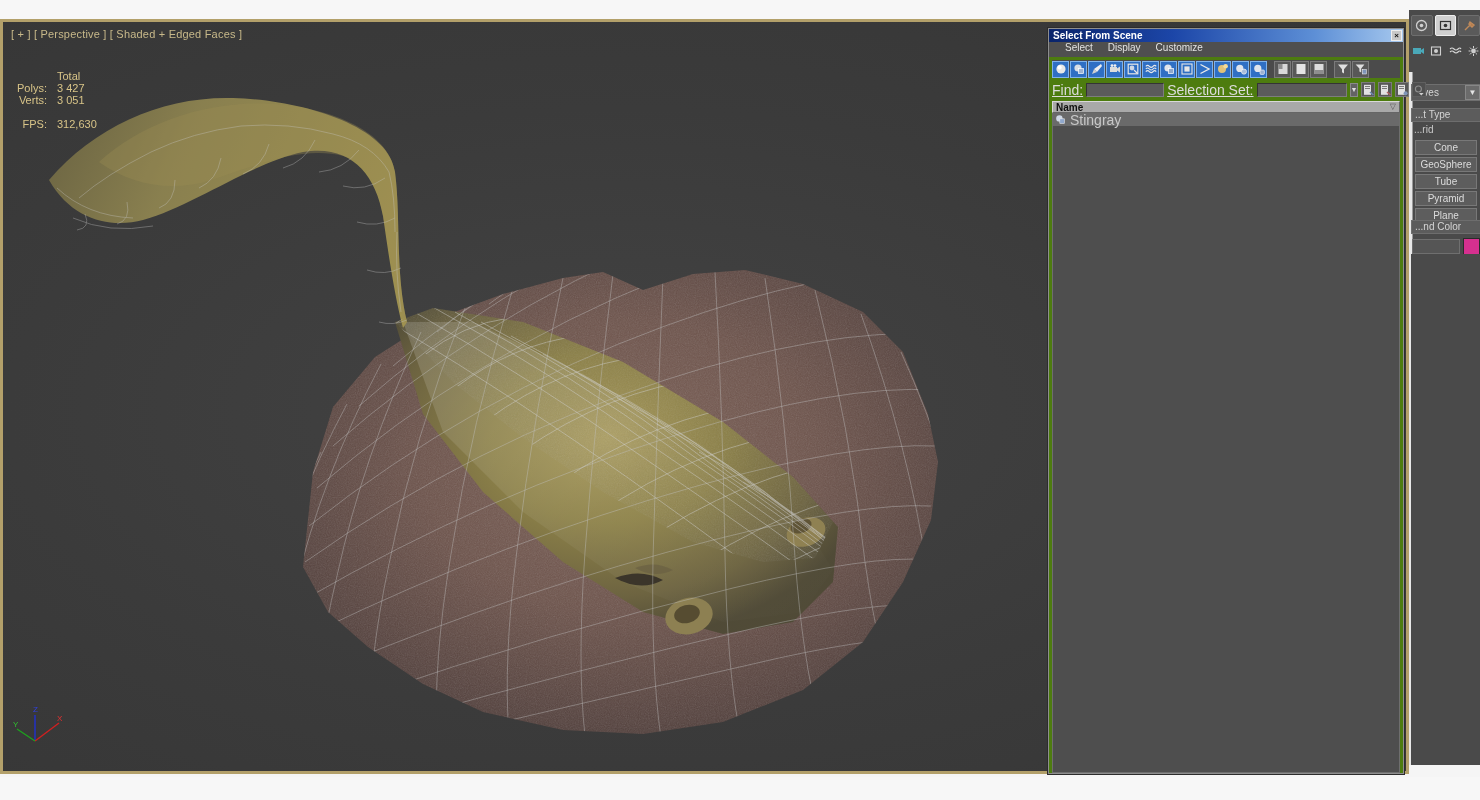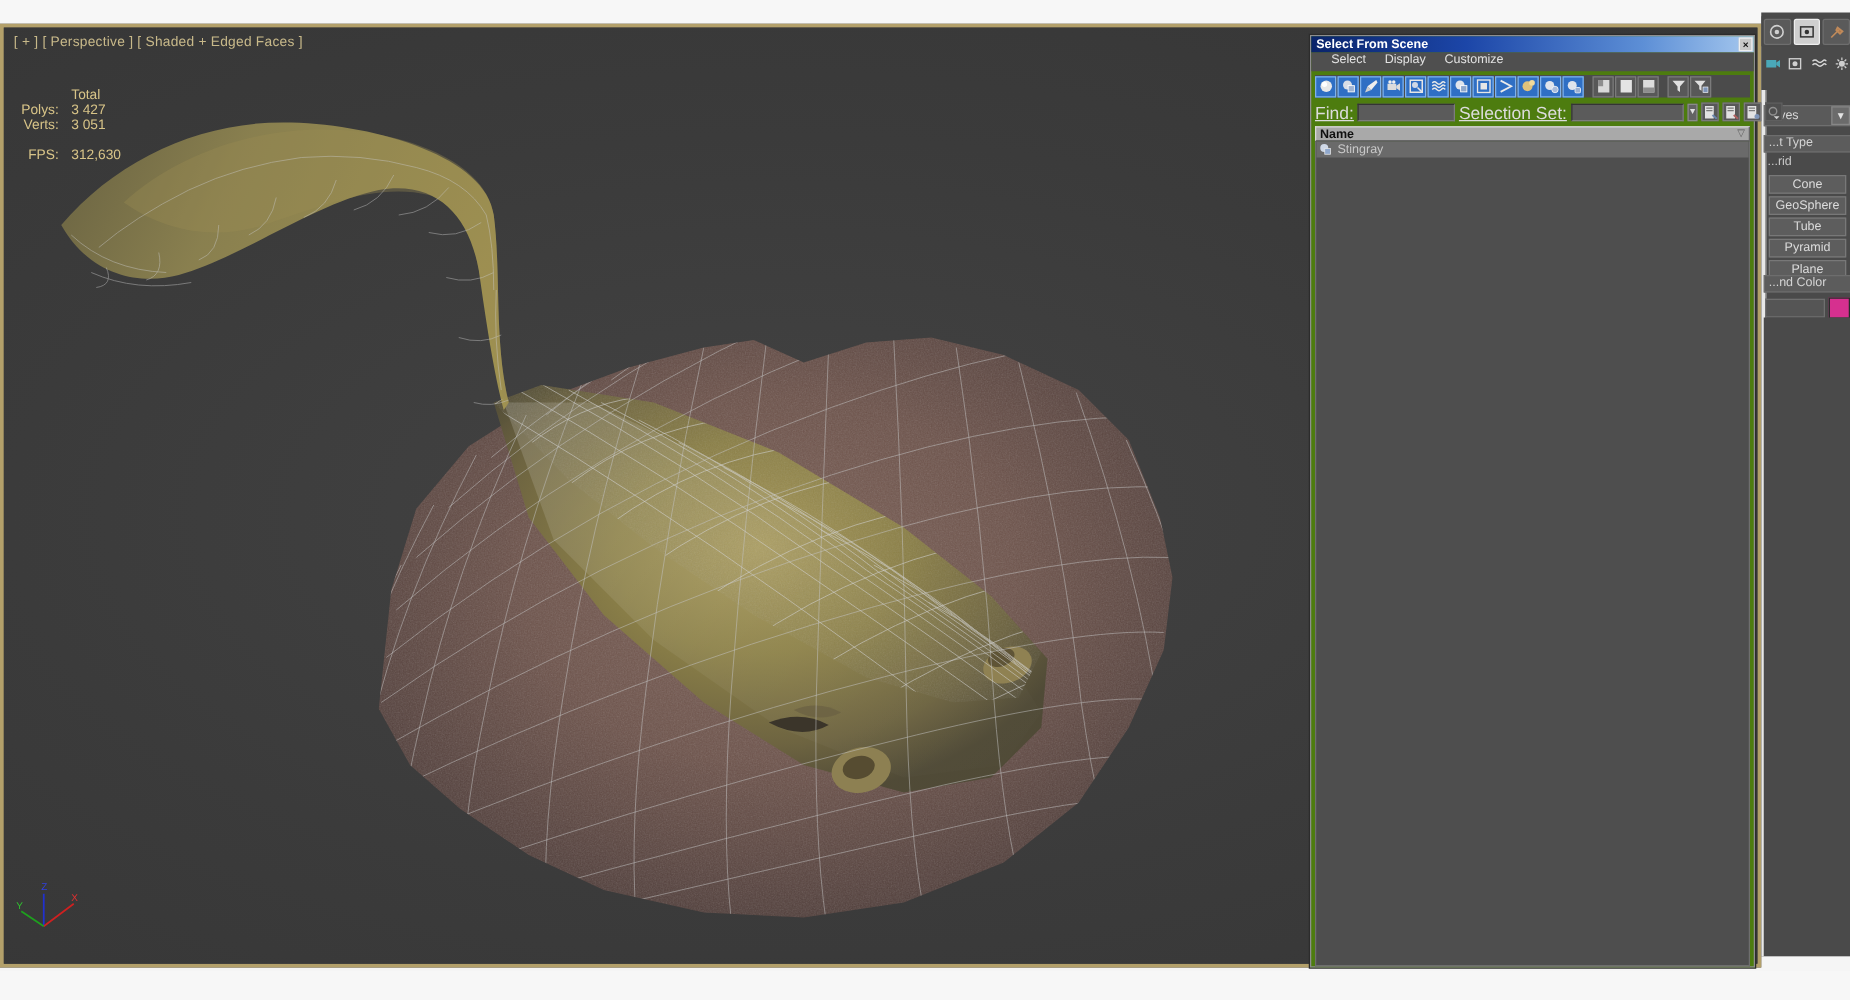--- a/index.html
+++ b/index.html
@@ -178,21 +178,21 @@
   }
   #listhead-name { color: #101010; font-size: 10px; font-weight: bold; }
   #dlg-listbody {
     flex: 1 1 auto; margin: 0 3px 0 3px;
     background: #4e4e4e;
     border: 1px solid #6e6e6e; border-top: none;
     overflow: hidden;
   }
   .list-row {
     height: 13px; display: flex; align-items: center; gap: 4px; padding-left: 2px;
-    background: #6a6a6a; color: #c8c8c8; font-size: 10px;
+    background: #6a6a6a; color: #c8c8c8; font-size: 14px;
   }
   .row-icon { width: 11px; height: 11px; display:flex; align-items:center; justify-content:center; flex:none; }
 
   #dlg-footer {
     flex: none; height: 28px; margin: 4px 3px 4px 3px;
     background: #4b4b4b;
     border: 1px solid #6a6a6a;
     display: flex; align-items: center; justify-content: flex-end; gap: 7px;
     padding-right: 10px;
   }

